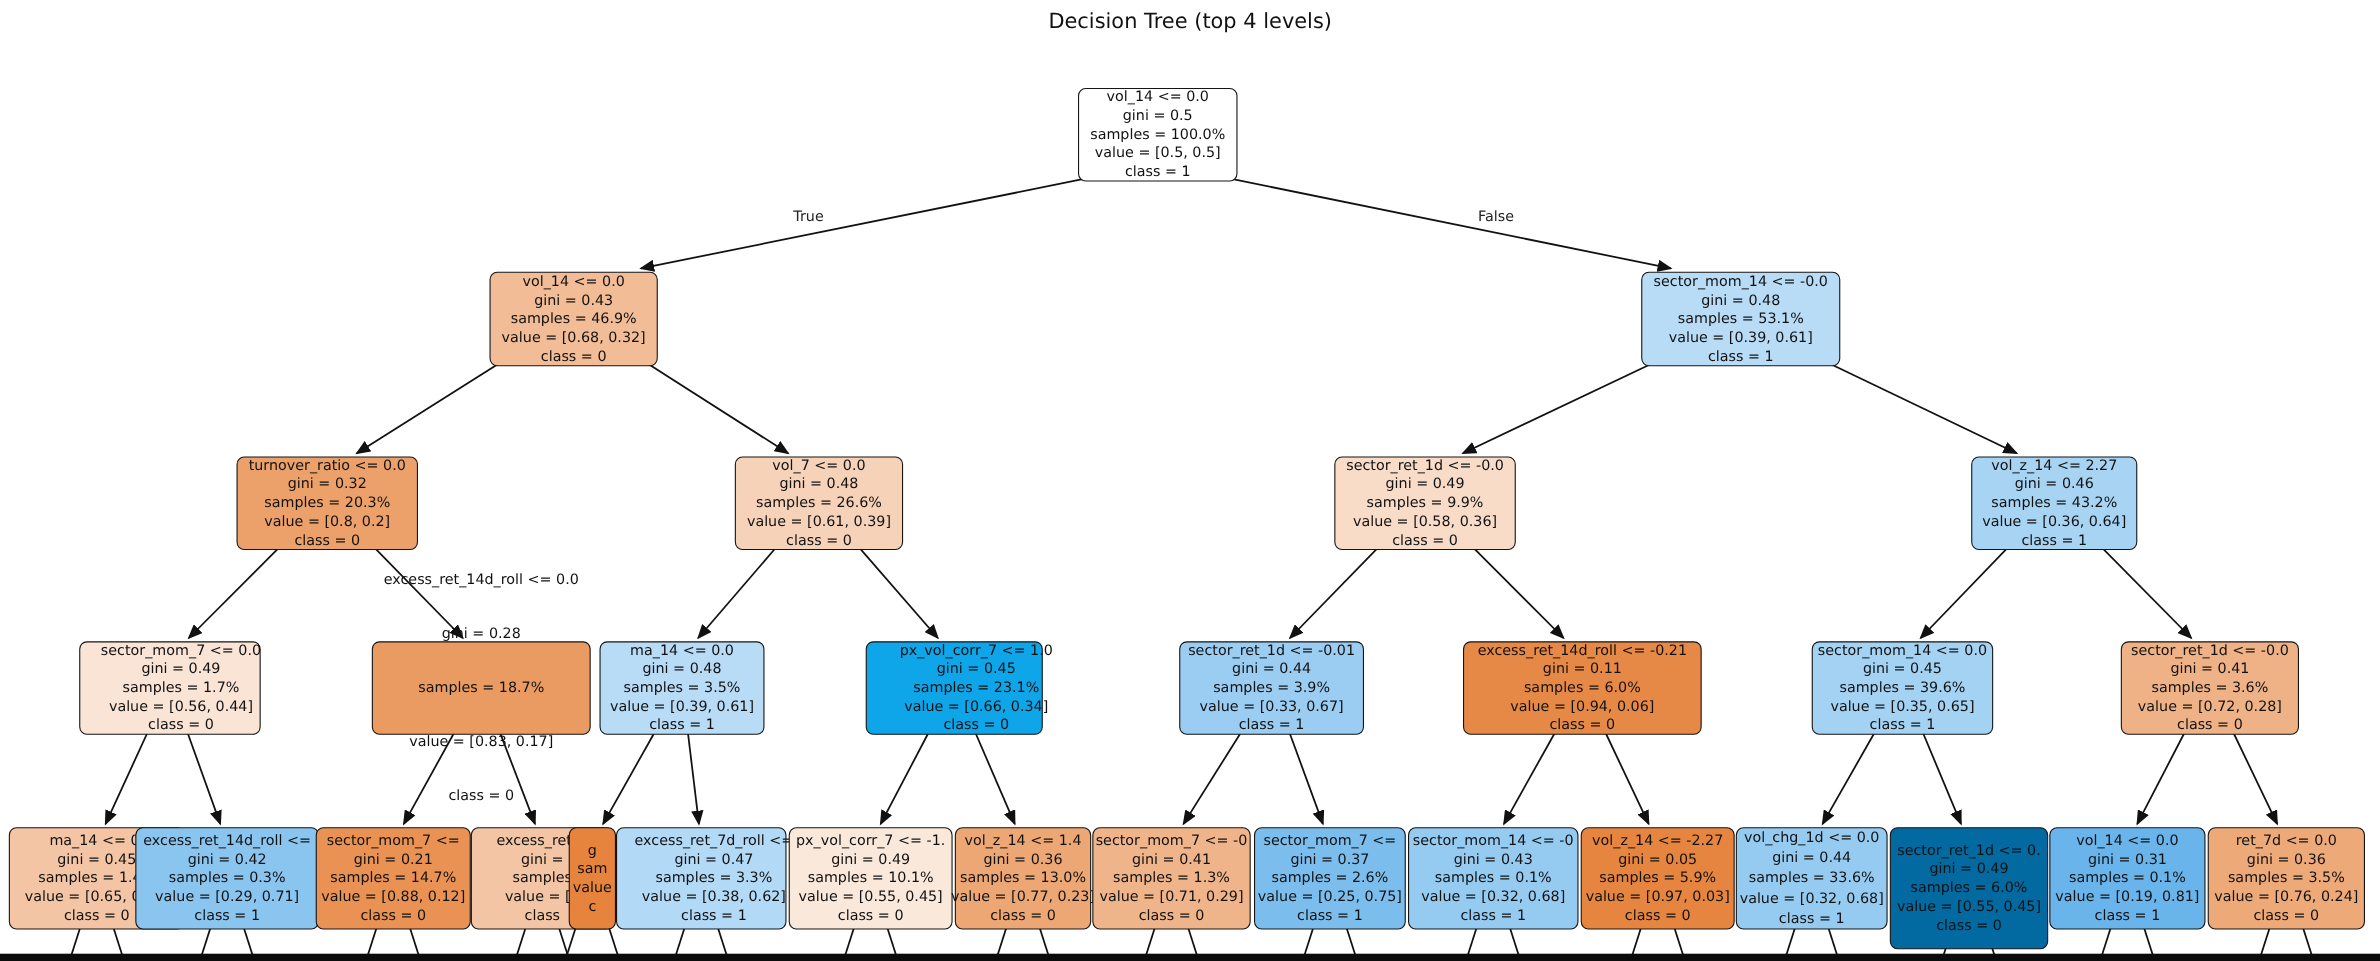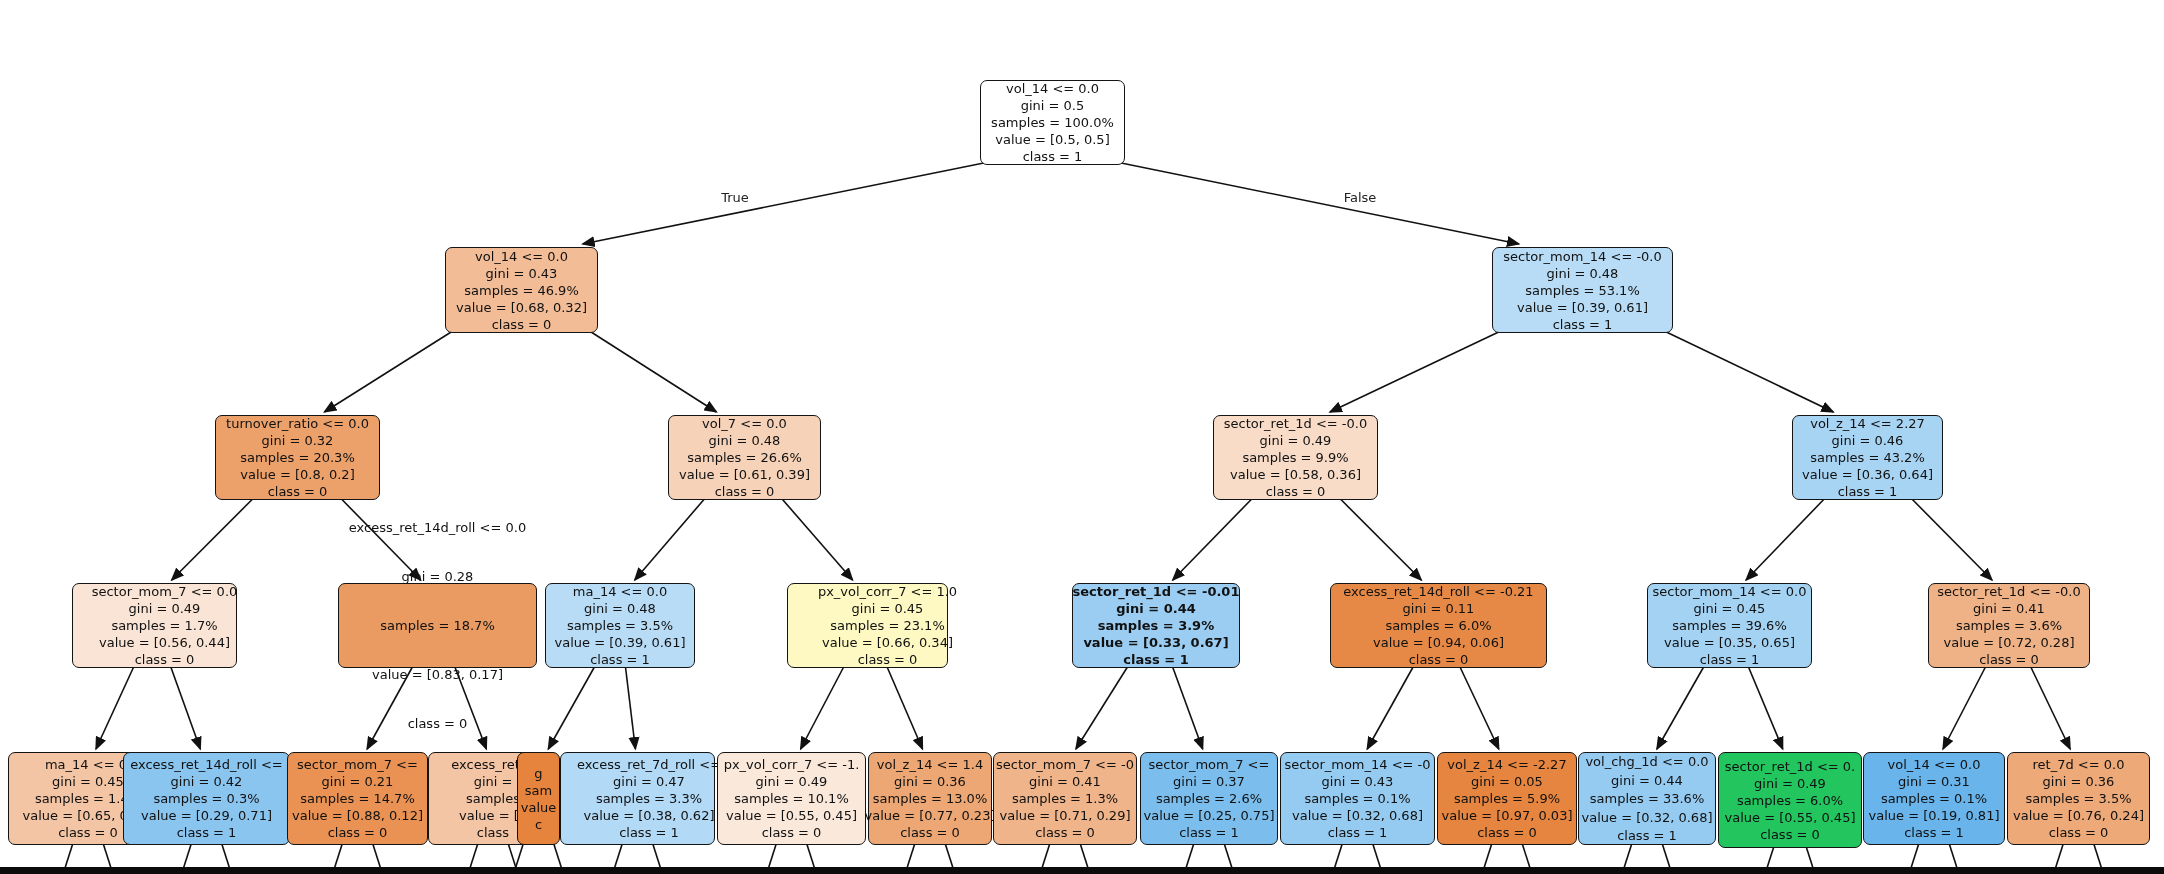--- a/index.html
+++ b/index.html
@@ -22,20 +22,21 @@
     text-align:center;white-space:nowrap;
   }
   #cutbar{
     position:absolute;left:0;top:867px;width:2164px;height:7px;background:#0b0b0b;
   }
 </style>
 </head>
 <body>
 
 <div id="figure">
+  <div id="title">Decision Tree (top 4 levels)</div>
   <svg id="edges" width="2164" height="874">
     <defs>
       <marker id="arrow" markerWidth="9" markerHeight="7" refX="7.5" refY="3.5" orient="auto">
         <path d="M0,0 L8.5,3.5 L0,7 z" fill="#111"></path>
       </marker>
     </defs>
     <g id="edge-lines">
         <line x1="988.7" y1="162" x2="582.7" y2="244" stroke="#111" stroke-width="1.6" marker-end="url(#arrow)"></line>
         <line x1="1116.3" y1="162" x2="1518.9" y2="244" stroke="#111" stroke-width="1.6" marker-end="url(#arrow)"></line>
         <line x1="454.3" y1="330" x2="324.38" y2="412" stroke="#111" stroke-width="1.6" marker-end="url(#arrow)"></line>
@@ -166,28 +167,28 @@
         <span>value = [0.83, 0.17]</span>
         <span>class = 0</span>
       </div>
       <div class="node" style="left: 545px; top: 583px; width: 150px; height: 85px; background: rgb(184, 220, 246); z-index: 19;">
         <span>ma_14 &lt;= 0.0</span>
         <span>gini = 0.48</span>
         <span>samples = 3.5%</span>
         <span>value = [0.39, 0.61]</span>
         <span>class = 1</span>
       </div>
-      <div class="node" style="left: 787px; top: 583px; width: 161px; height: 85px; background: #fef9c3; z-index: 20; padding-left: 40px;">
+      <div class="node" style="left: 787px; top: 583px; width: 161px; height: 85px; background: #0ea5e9; z-index: 20; padding-left: 40px;">
         <span>px_vol_corr_7 &lt;= 1.0</span>
         <span>gini = 0.45</span>
         <span>samples = 23.1%</span>
         <span>value = [0.66, 0.34]</span>
         <span>class = 0</span>
       </div>
-      <div class="node" style="left: 1072px; top: 583px; width: 168px; height: 85px; background: rgb(155, 205, 242); z-index: 21; font-weight: bold;">
+      <div class="node" style="left: 1072px; top: 583px; width: 168px; height: 85px; background: rgb(155, 205, 242); z-index: 21;">
         <span>sector_ret_1d &lt;= -0.01</span>
         <span>gini = 0.44</span>
         <span>samples = 3.9%</span>
         <span>value = [0.33, 0.67]</span>
         <span>class = 1</span>
       </div>
       <div class="node" style="left: 1330px; top: 583px; width: 217px; height: 85px; background: rgb(231, 137, 70); z-index: 22;">
         <span>excess_ret_14d_roll &lt;= -0.21</span>
         <span>gini = 0.11</span>
         <span>samples = 6.0%</span>
@@ -292,21 +293,21 @@
         <span>value = [0.97, 0.03]</span>
         <span>class = 0</span>
       </div>
       <div class="node" style="left: 1578px; top: 752px; width: 138px; height: 93px; background: rgb(150, 203, 241); z-index: 37; justify-content: space-between;">
         <span>vol_chg_1d &lt;= 0.0</span>
         <span>gini = 0.44</span>
         <span>samples = 33.6%</span>
         <span>value = [0.32, 0.68]</span>
         <span>class = 1</span>
       </div>
-      <div class="node" style="left: 1718px; top: 752px; width: 144px; height: 96px; background: #22c55e; z-index: 38;">
+      <div class="node" style="left: 1718px; top: 752px; width: 144px; height: 111px; background: #0369a1; z-index: 38;">
         <span>sector_ret_1d &lt;= 0.</span>
         <span>gini = 0.49</span>
         <span>samples = 6.0%</span>
         <span>value = [0.55, 0.45]</span>
         <span>class = 0</span>
       </div>
       <div class="node" style="left: 1863px; top: 752px; width: 142px; height: 93px; background: rgb(104, 180, 235); z-index: 39;">
         <span>vol_14 &lt;= 0.0</span>
         <span>gini = 0.31</span>
         <span>samples = 0.1%</span>

